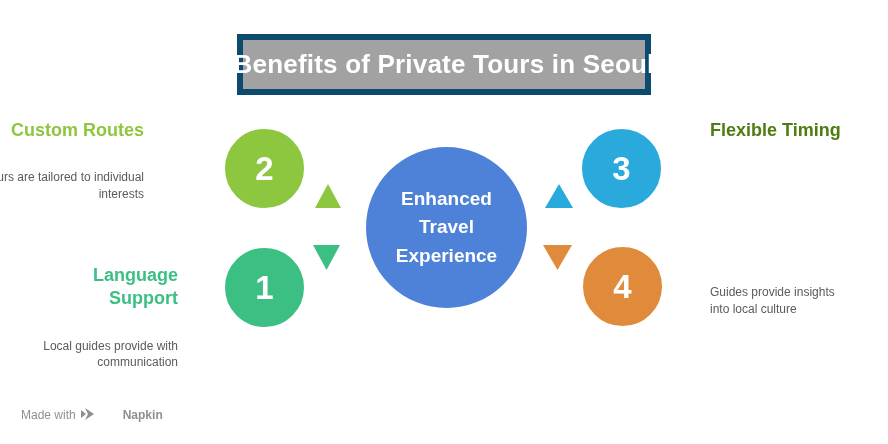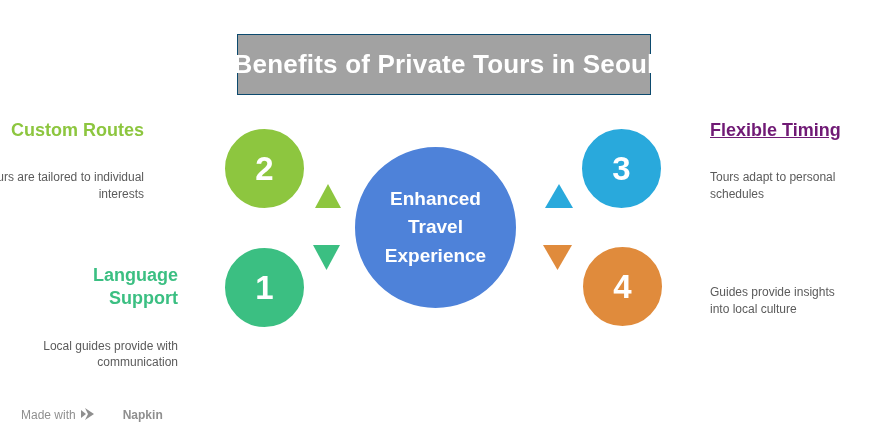--- a/index.html
+++ b/index.html
@@ -12,35 +12,35 @@
     font-family: "Liberation Sans", sans-serif;
     overflow: hidden;
   }
 
   
   .title-banner {
     position: absolute;
     left: 237px; top: 34px;
     width: 414px; height: 61px;
     background: #a2a2a2;
-    border: 1px solid #0c4a6e;
+    border: 6px solid #0c4a6e;
     display: flex; align-items: center; justify-content: center;
   }
   .title-banner .title-text {
     color: #ffffff;
     font-size: 26px;
     font-weight: 700;
     letter-spacing: 0.2px;
     white-space: nowrap;
   }
 
   
   .center-circle {
     position: absolute;
-    left: 352px; top: 144px;
+    left: 363px; top: 144px;
     width: 167px; height: 167px;
     border-radius: 50%;
     background: #4e82d9;
     border: 3px solid #ffffff;
     display: flex; align-items: center; justify-content: center;
     text-align: center;
   }
   .center-circle .center-label {
     color: #ffffff;
     font-size: 19px;
@@ -90,21 +90,21 @@
     color: #5b5b5b;
     line-height: 1.38;
   }
   .q-top-left     { right: 744px; top: 119px; width: 172px; text-align: right; }
   .q-bottom-left  { right: 710px; top: 264px; width: 150px; text-align: right; }
   .q-top-right    { left: 710px;  top: 119px; width: 172px; text-align: left; }
   .q-top-right .description { width: 142px; }
   .q-bottom-right { left: 710px;  top: 257px; width: 140px; text-align: left; }
   .h-green   { color: #8dc63f; }
   .h-emerald { color: #3bbf82; }
-  .h-blue    { color: #701a75; text-decoration: underline; }
+  .h-blue    { color: #4d7c0f; }
   .h-orange  { color: #e08b3c; }
 
   
   .watermark {
     position: absolute;
     left: 21px; top: 408px;
     display: flex; align-items: flex-start; gap: 5px;
     color: #8f8f8f;
     font-size: 12px;
   }
@@ -145,21 +145,20 @@
         <polygon points="0,0 27,0 13.5,25" fill="#3bbf82"></polygon>
       </svg>
   </div>
 
   <div class="center-circle">
     <div class="center-label">Enhanced Travel Experience</div>
   </div>
 
   <div class="quad q-top-right">
     <div class="heading h-blue">Flexible Timing</div>
-    <div class="description">Tours adapt to personal schedules</div>
   </div>
   <div class="num-circle c-blue pos-c3">
     <span>3</span>
   </div>
   <div class="tri pos-t3">
     <svg width="28" height="24" viewBox="0 0 28 24">
         <polygon points="14,0 28,24 0,24" fill="#29a9dc"></polygon>
       </svg>
   </div>
 

